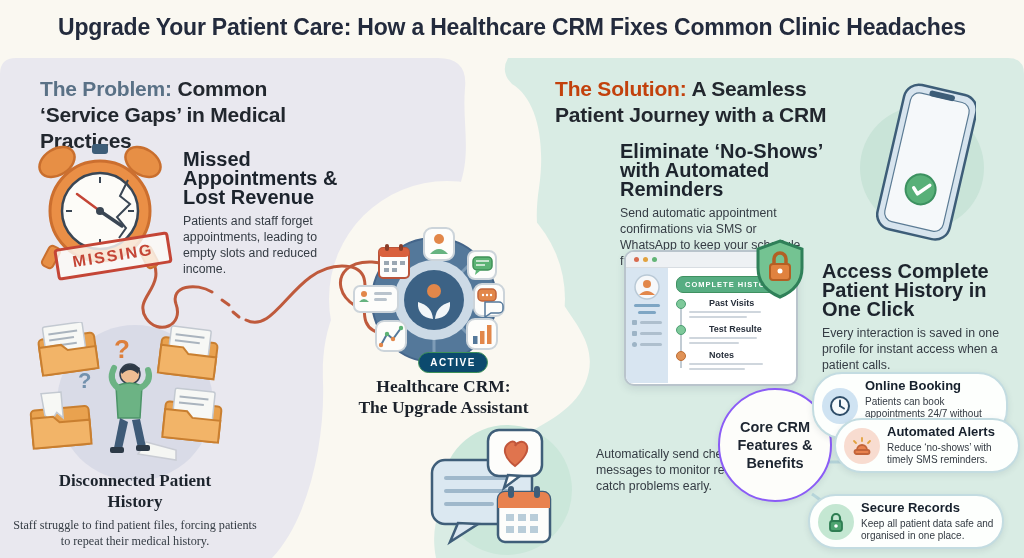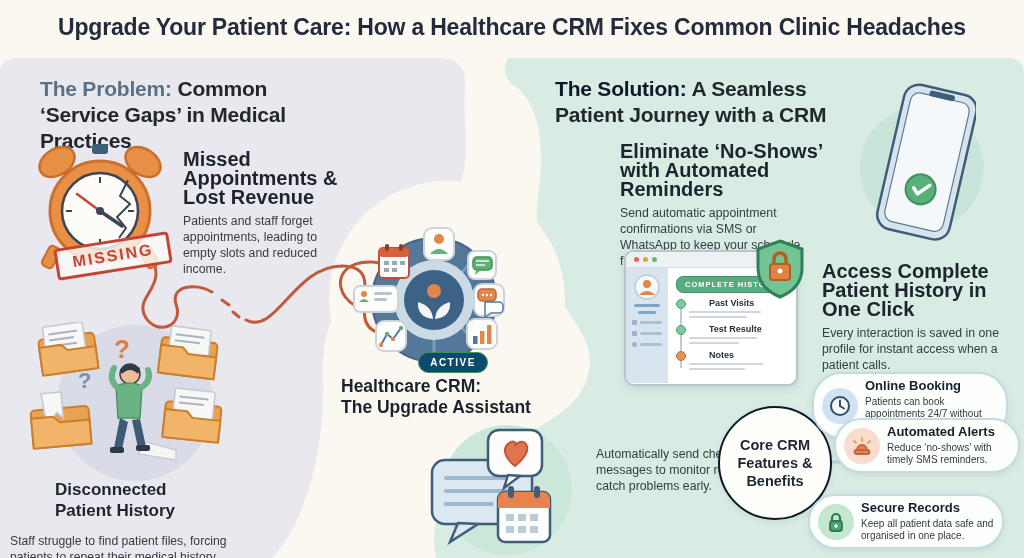--- a/index.html
+++ b/index.html
@@ -3,24 +3,24 @@
 <meta charset="utf-8">
 <style>
   html,body{margin:0;padding:0;background:#ddd;}
   #stage{position:relative;width:1024px;height:558px;overflow:hidden;
          background:#faf8f1;font-family:"Liberation Sans",sans-serif;color:#22272e;}
   .abs{position:absolute;}
   .title{top:14px;left:0;right:0;text-align:center;font-size:23px;font-weight:800;
          color:#232b3d;letter-spacing:-0.2px;}
   .sec-h{font-size:21px;font-weight:800;line-height:26px;letter-spacing:-0.2px;color:#22272e;}
   .accent-blue{color:#5a7186;}
-  .accent-teal{color:#0f172a;}
+  .accent-teal{color:#c2410c;}
   .item-h{font-size:20px;font-weight:800;line-height:19px;color:#1d242d;}
   .item-b{font-size:12.3px;line-height:16px;color:#353c44;margin-top:6px;}
-  .center{text-align:left;}
+  .center{text-align:center;font-family:Liberation Serif, serif;}
   .cap{font-size:17.5px;font-weight:800;line-height:21px;color:#1c222b;}
   .active-pill{left:418px;top:352px;width:68px;height:19px;background:#0c4a6e;
     border:1.5px solid #3e9158;border-radius:11px;color:#fff;font-size:10px;font-weight:700;
     letter-spacing:1.5px;display:flex;align-items:center;justify-content:center;}
   .stamp{left:55px;top:240px;width:110px;height:26px;border:3px solid #c44536;border-radius:4px;
     color:#c44536;font-weight:800;font-size:16px;letter-spacing:2px;display:flex;align-items:center;
     justify-content:center;background:rgba(253,250,246,.82);transform:rotate(-9deg);}
   
   .bw{left:624px;top:250px;width:170px;height:132px;background:#fff;border:2px solid #b9c4cc;
       border-radius:10px;box-shadow:0 3px 8px rgba(40,60,80,.12);overflow:hidden;}
@@ -36,22 +36,22 @@
   .bw-main{flex:1;padding:5px 6px 0 8px;position:relative;}
   .banner{display:inline-block;background:#57ad82;border:1px solid #3f9161;color:#fff;
       font-size:7.5px;font-weight:700;letter-spacing:1px;border-radius:7px;padding:3px 8px;}
   .tl{position:relative;margin-top:5px;padding-left:13px;}
   .tl:before{content:"";position:absolute;left:4px;top:4px;bottom:2px;width:2px;background:#c2ccd4;}
   .tl-item{position:relative;margin-bottom:6px;}
   .tl-dot{position:absolute;left:-13px;top:1px;width:8px;height:8px;border-radius:50%;}
   .tl-label{font-size:9px;font-weight:800;color:#28303c;margin-left:20px;}
   .ph{height:2.5px;background:#cfd6dd;border-radius:2px;margin-top:2.5px;}
   
-  .core{left:718px;top:406px;width:110px;height:110px;border-radius:50%;background:#fdfdfa;
-      border:2px solid #0f172a;box-shadow:0 2px 6px rgba(40,60,80,.10);display:flex;
+  .core{left:718px;top:388px;width:110px;height:110px;border-radius:50%;background:#fdfdfa;
+      border:2px solid #8b5cf6;box-shadow:0 2px 6px rgba(40,60,80,.10);display:flex;
       align-items:center;justify-content:center;text-align:center;}
   .core-t{font-size:14.5px;font-weight:800;line-height:18px;color:#1d2530;width:92px;}
   .pill{display:flex;align-items:center;gap:7px;background:#fdfffd;border:2px solid #c3dce1;
       border-radius:30px;box-shadow:0 2px 6px rgba(40,60,80,.10);padding:5px 8px;box-sizing:border-box;}
   .pill-ico{width:36px;height:36px;border-radius:50%;flex:none;display:flex;align-items:center;justify-content:center;}
   .pill-t{font-size:13px;font-weight:800;color:#16202c;line-height:14px;}
   .pill-b{font-size:10px;line-height:12px;color:#333a42;margin-top:3px;}
 </style>
 </head>
 <body>
@@ -168,21 +168,21 @@
       <path d="M100,66 Q90,58 96,46" stroke="#6cb384" stroke-width="6" fill="none" stroke-linecap="round"></path>
       <path d="M122,66 Q134,60 130,48" stroke="#6cb384" stroke-width="6" fill="none" stroke-linecap="round"></path>
       <path d="M102,96 L96,126 L104,127 L110,100 Z" fill="#3e5a77"></path>
       <path d="M114,98 L120,126 L128,125 L122,97 Z" fill="#3e5a77"></path>
       <rect x="92" y="125" width="14" height="6" rx="2" fill="#2c3947"></rect>
       <rect x="118" y="123" width="14" height="6" rx="2" fill="#2c3947"></rect>
     </g>
   </svg>
 
   <div class="abs center" style="left:10px;top:466px;width:250px">
-    <div class="item-h" style="font-size:17px;line-height:21px;width:160px;margin:13px auto">Disconnected Patient History</div>
+    <div class="item-h" style="font-size:17px;line-height:21px;width:160px;margin:4px auto">Disconnected Patient History</div>
     <div class="item-b" style="font-size:12.2px;line-height:15.5px">Staff struggle to find patient files, forcing patients to repeat their medical history.</div>
   </div>
 
   <svg class="abs" style="left:352px;top:220px" width="184" height="164" viewBox="0 0 184 164">
     <g stroke="#a8bfcf" stroke-width="4">
       <line x1="82" y1="80" x2="87" y2="25"></line>
         <line x1="82" y1="80" x2="41" y2="44"></line>
       <line x1="82" y1="80" x2="130" y2="45"></line>
         <line x1="82" y1="80" x2="24" y2="79"></line>
       <line x1="82" y1="80" x2="140" y2="80"></line>

